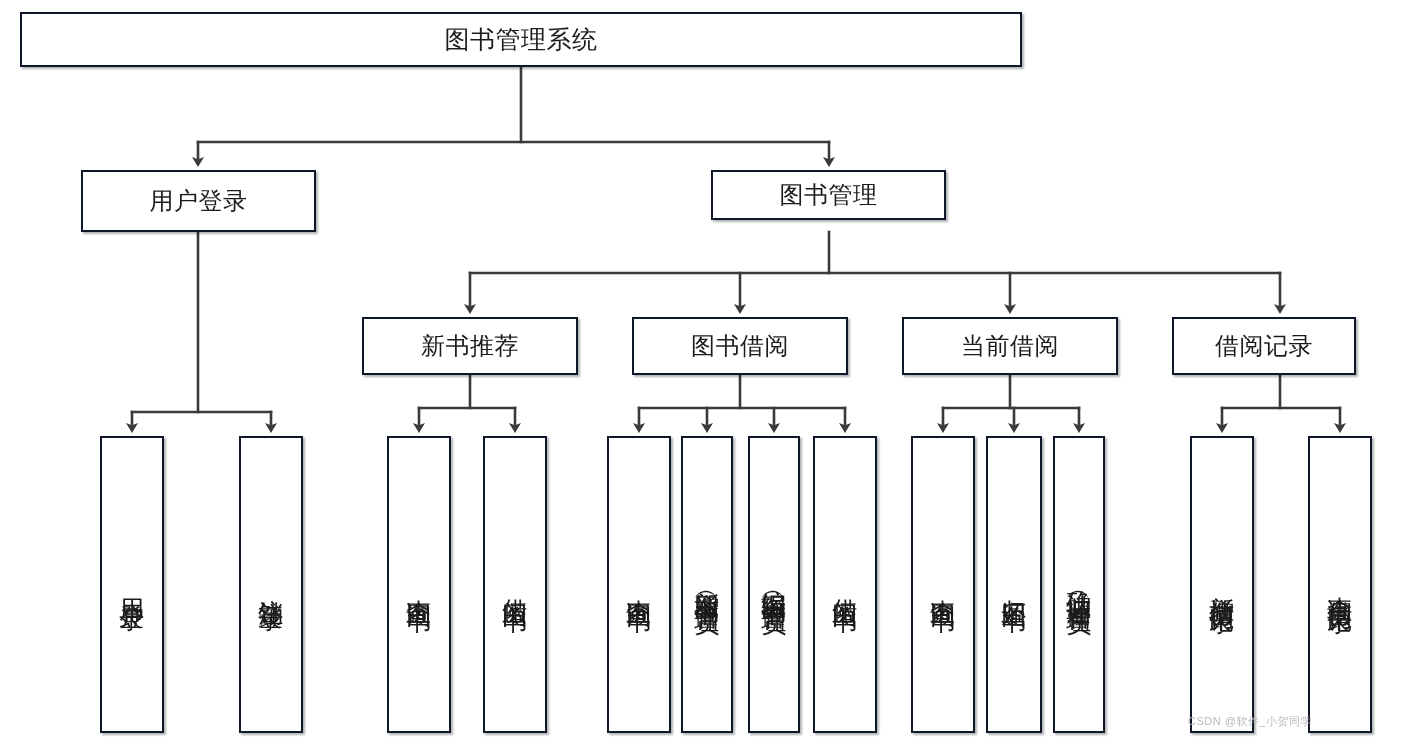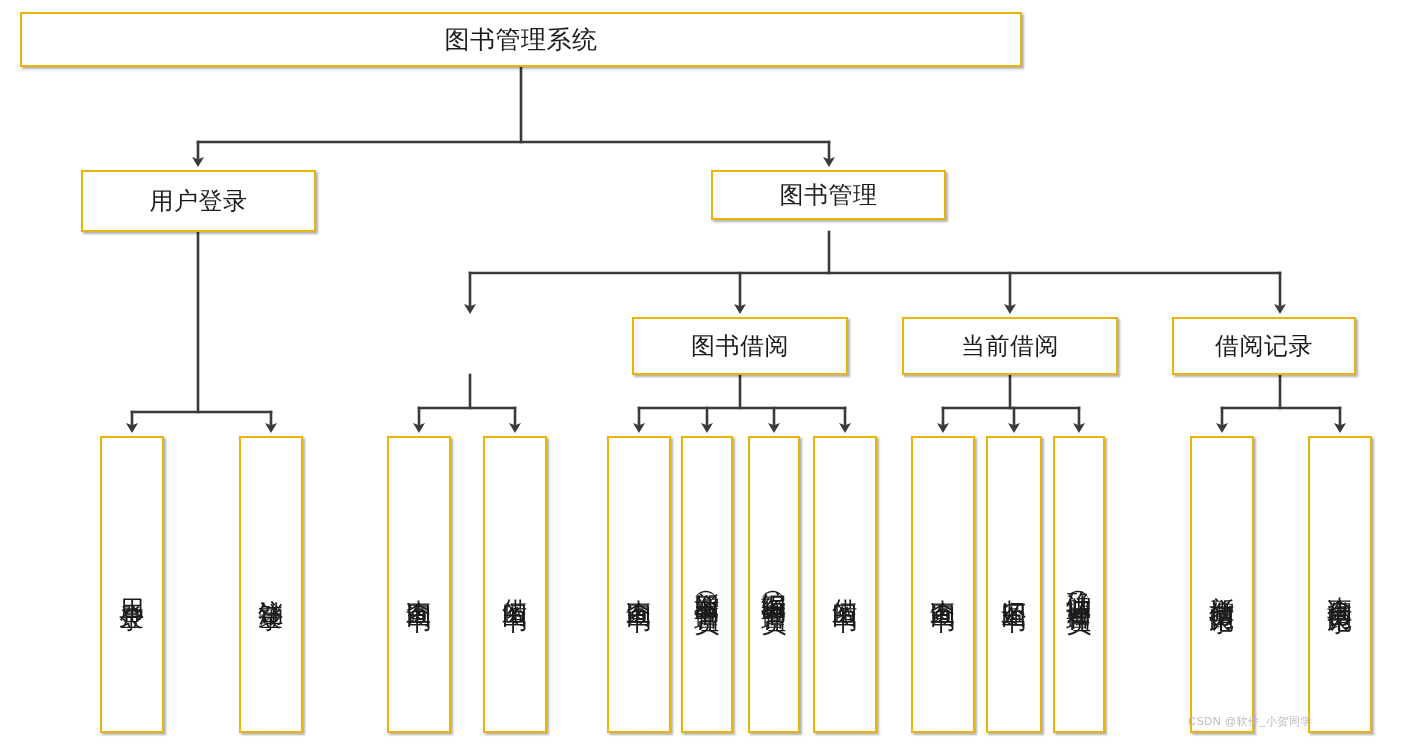--- a/index.html
+++ b/index.html
@@ -22,21 +22,21 @@
     left: 0;
     top: 0;
     width: 1405px;
     height: 747px;
     pointer-events: none;
   }
   .node {
     position: absolute;
     box-sizing: border-box;
     background: #ffffff;
-    border: 2px solid #eab308;
+    border: 2px solid #0f172a;
     box-shadow: 2px 2px 2px rgba(0,0,0,0.30);
     display: flex;
     align-items: center;
     justify-content: center;
     color: #1b1b1b;
   }
   .node.horiz .label {
     white-space: nowrap;
     font-size: 24px;
     line-height: 1.1;
@@ -125,20 +125,23 @@
     <span class="label">图书管理系统</span>
   </div>
 
   <div class="node horiz" style="left:81px; top:170px; width:235px; height:62px;">
     <span class="label">用户登录</span>
   </div>
   <div class="node horiz" style="left:711px; top:170px; width:235px; height:50px;">
     <span class="label">图书管理</span>
   </div>
 
+  <div class="node horiz" style="left:362px; top:317px; width:216px; height:58px;">
+    <span class="label">新书推荐</span>
+  </div>
   <div class="node horiz" style="left:902px; top:317px; width:216px; height:58px;">
     <span class="label">当前借阅</span>
   </div>
   <div class="node horiz" style="left:632px; top:317px; width:216px; height:58px;">
     <span class="label">图书借阅</span>
   </div>
   <div class="node horiz" style="left:1172px; top:317px; width:184px; height:58px;">
     <span class="label">借阅记录</span>
   </div>
 

